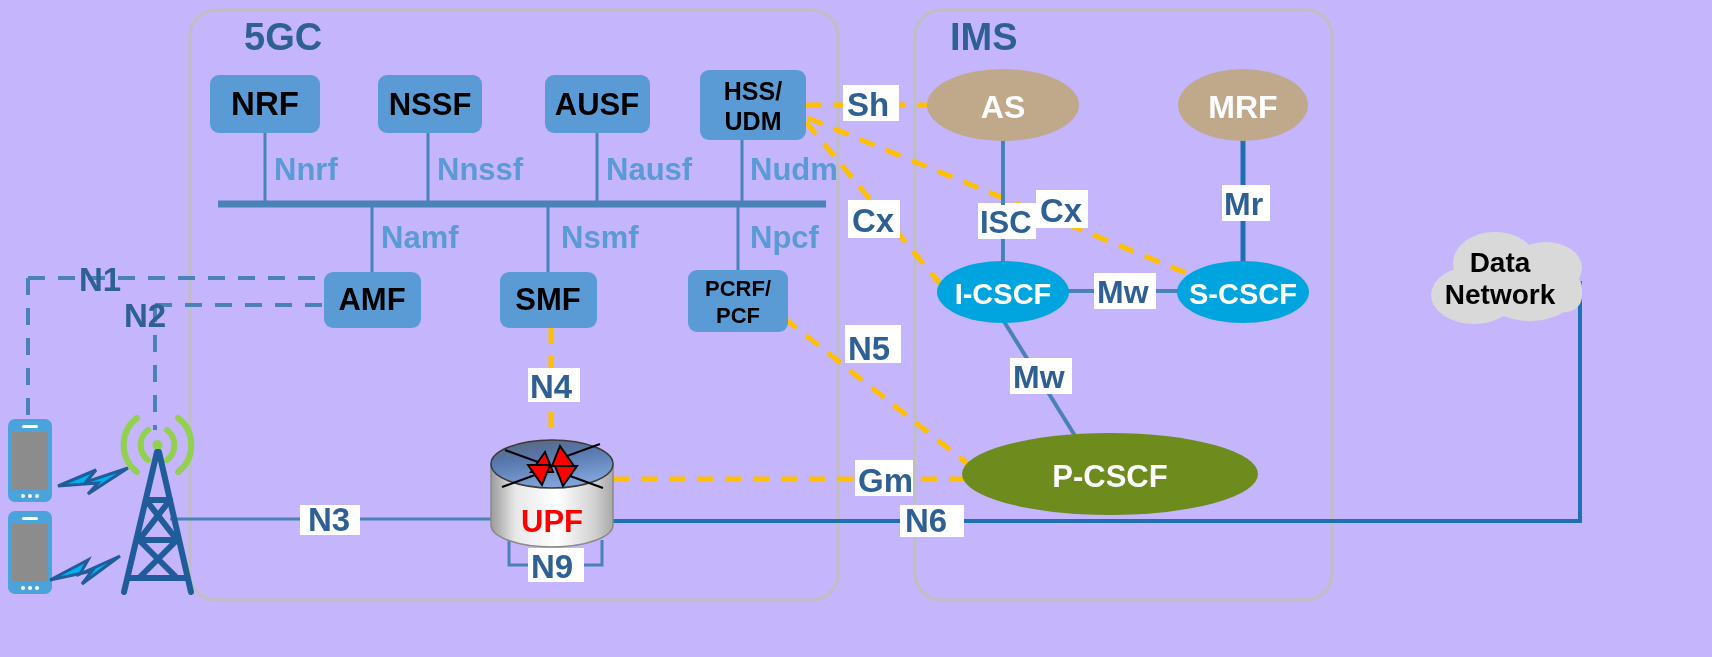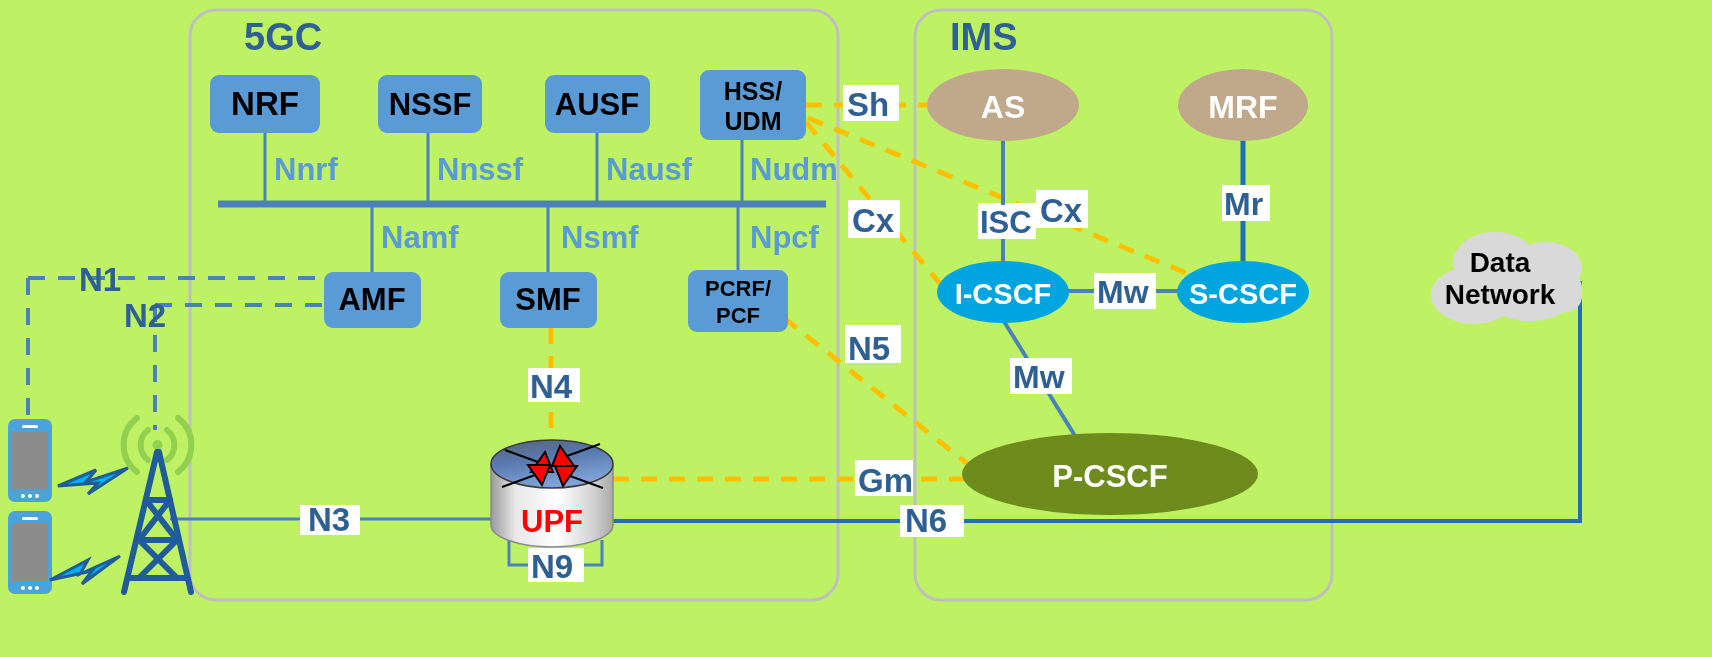--- a/index.html
+++ b/index.html
@@ -1,17 +1,17 @@
 <!DOCTYPE html>
 <html><head>
 <meta charset="utf-8">
 <style>
   html,body{margin:0;padding:0;background:#ffffff;}
   body{width:1712px;height:657px;overflow:hidden;font-family:"Liberation Sans",sans-serif;}
-  #stage{position:relative;width:1712px;height:657px;background:#bef264;}
+  #stage{position:relative;width:1712px;height:657px;background:#c4b5fd;}
   svg#diagram{position:absolute;left:0;top:0;width:1712px;height:657px;}
   .lbl{font-family:"Liberation Sans",sans-serif;font-weight:bold;fill:#2E6094;}
   .lbl-if{font-family:"Liberation Sans",sans-serif;font-weight:bold;fill:#5B9BD5;}
   .nodetext-dark{font-family:"Liberation Sans",sans-serif;font-weight:bold;fill:#000000;}
   .nodetext-light{font-family:"Liberation Sans",sans-serif;font-weight:bold;fill:#ffffff;}
   .grouptitle{font-family:"Liberation Sans",sans-serif;font-weight:bold;fill:#2E6094;}
   .upftext{font-family:"Liberation Sans",sans-serif;font-weight:bold;fill:#FF0000;}
 </style>
 </head>
 <body>

